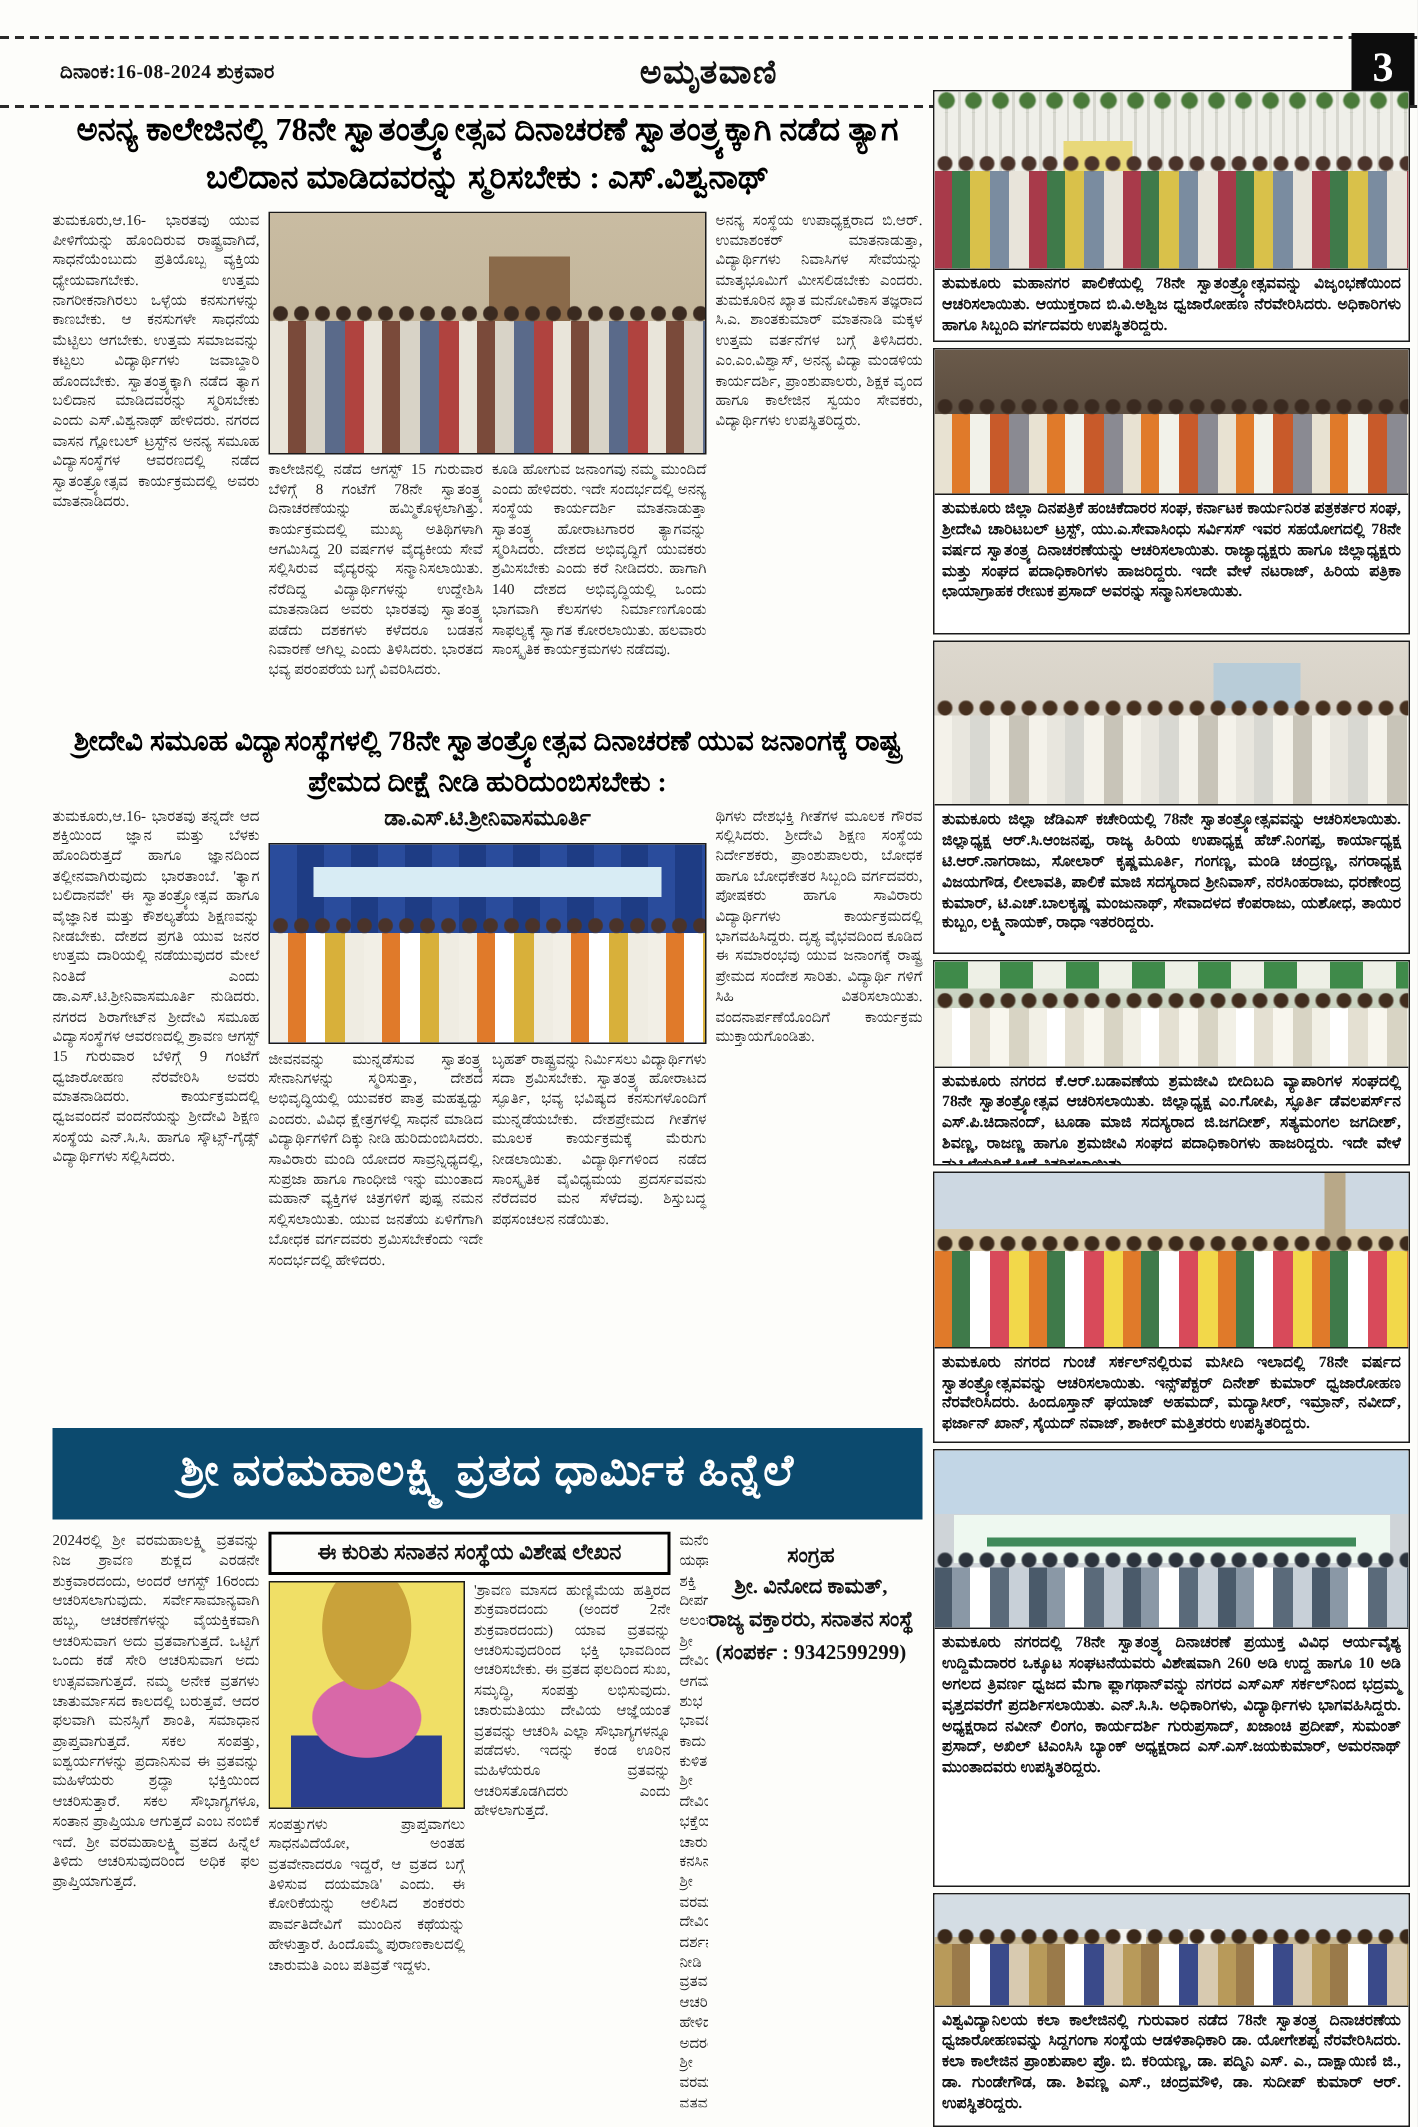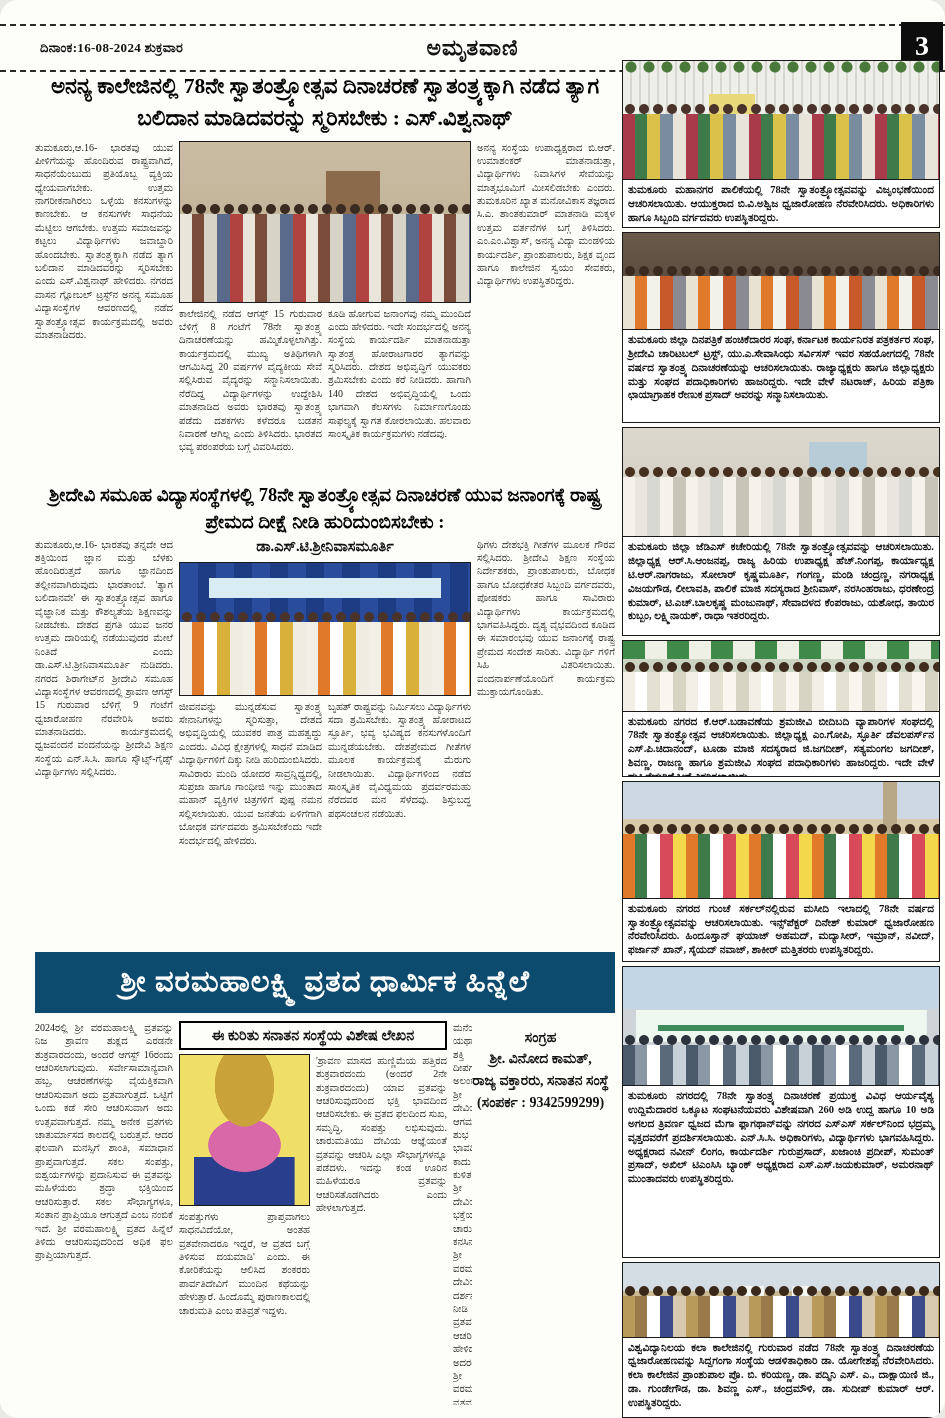--- a/index.html
+++ b/index.html
@@ -1,21 +1,20 @@
 <!DOCTYPE html>
 <html><head>
 <meta charset="utf-8">
 <style>
   html,body{margin:0;padding:0;background:#e9e9e6;}
   .page{
     position:relative;width:945px;height:1418px;margin:0 auto;
     background:#fdfdfa;color:#121212;
     font-family:"Liberation Serif","DejaVu Serif",serif;
     overflow:hidden;
-    border-radius:18px;
   }
   
   .masthead-bar{
     position:absolute;left:0;top:24px;width:945px;height:44px;
     border-top:2px dashed #2a2a2a;border-bottom:2px dashed #2a2a2a;
     display:flex;align-items:center;
   }
   .edition-date{position:absolute;left:40px;font-weight:bold;font-size:13px;letter-spacing:.3px;}
   .masthead-title{position:absolute;left:0;right:0;text-align:center;font-weight:bold;font-size:22px;letter-spacing:1px;}
   .pagenum{
@@ -165,21 +164,21 @@
 
     <section class="article a2">
       <h2 class="headline-2">ಶ್ರೀದೇವಿ ಸಮೂಹ ವಿದ್ಯಾಸಂಸ್ಥೆಗಳಲ್ಲಿ 78ನೇ ಸ್ವಾತಂತ್ರ್ಯೋತ್ಸವ ದಿನಾಚರಣೆ ಯುವ ಜನಾಂಗಕ್ಕೆ ರಾಷ್ಟ್ರ ಪ್ರೇಮದ ದೀಕ್ಷೆ ನೀಡಿ ಹುರಿದುಂಬಿಸಬೇಕು :</h2>
       <div class="cols">
         <div class="col-n body-txt">ತುಮಕೂರು,ಆ.16- ಭಾರತವು ತನ್ನದೇ ಆದ ಶಕ್ತಿಯಿಂದ ಜ್ಞಾನ ಮತ್ತು ಬೆಳಕು ಹೊಂದಿರುತ್ತದೆ ಹಾಗೂ ಜ್ಞಾನದಿಂದ ತಲ್ಲೀನವಾಗಿರುವುದು ಭಾರತಾಂಬೆ. 'ತ್ಯಾಗ ಬಲಿದಾನವೇ' ಈ ಸ್ವಾತಂತ್ರ್ಯೋತ್ಸವ ಹಾಗೂ ವೈಜ್ಞಾನಿಕ ಮತ್ತು ಕೌಶಲ್ಯತೆಯ ಶಿಕ್ಷಣವನ್ನು ನೀಡಬೇಕು. ದೇಶದ ಪ್ರಗತಿ ಯುವ ಜನರ ಉತ್ತಮ ದಾರಿಯಲ್ಲಿ ನಡೆಯುವುದರ ಮೇಲೆ ನಿಂತಿದೆ ಎಂದು ಡಾ.ಎಸ್.ಟಿ.ಶ್ರೀನಿವಾಸಮೂರ್ತಿ ನುಡಿದರು. ನಗರದ ಶಿರಾಗೇಟ್‌ನ ಶ್ರೀದೇವಿ ಸಮೂಹ ವಿದ್ಯಾಸಂಸ್ಥೆಗಳ ಆವರಣದಲ್ಲಿ ಶ್ರಾವಣ ಆಗಸ್ಟ್ 15 ಗುರುವಾರ ಬೆಳಿಗ್ಗೆ 9 ಗಂಟೆಗೆ ಧ್ವಜಾರೋಹಣ ನೆರವೇರಿಸಿ ಅವರು ಮಾತನಾಡಿದರು. ಕಾರ್ಯಕ್ರಮದಲ್ಲಿ ಧ್ವಜವಂದನೆ ವಂದನೆಯನ್ನು ಶ್ರೀದೇವಿ ಶಿಕ್ಷಣ ಸಂಸ್ಥೆಯ ಎನ್.ಸಿ.ಸಿ. ಹಾಗೂ ಸ್ಕೌಟ್ಸ್-ಗೈಡ್ಸ್ ವಿದ್ಯಾರ್ಥಿಗಳು ಸಲ್ಲಿಸಿದರು.</div>
         <div class="col-mid">
           <div class="speaker-line">ಡಾ.ಎಸ್.ಟಿ.ಶ್ರೀನಿವಾಸಮೂರ್ತಿ</div>
           <div class="photo p-a2" title="ಶ್ರೀದೇವಿ ಸಮೂಹ ವಿದ್ಯಾಸಂಸ್ಥೆಗಳ ವೇದಿಕೆಯಲ್ಲಿ ಸನ್ಮಾನ ಕಾರ್ಯಕ್ರಮ"></div>
           <div class="subcols">
             <div class="sc body-txt">ಜೀವನವನ್ನು ಮುನ್ನಡೆಸುವ ಸ್ವಾತಂತ್ರ್ಯ ಸೇನಾನಿಗಳನ್ನು ಸ್ಮರಿಸುತ್ತಾ, ದೇಶದ ಅಭಿವೃದ್ಧಿಯಲ್ಲಿ ಯುವಕರ ಪಾತ್ರ ಮಹತ್ವದ್ದು ಎಂದರು. ವಿವಿಧ ಕ್ಷೇತ್ರಗಳಲ್ಲಿ ಸಾಧನೆ ಮಾಡಿದ ವಿದ್ಯಾರ್ಥಿಗಳಿಗೆ ದಿಕ್ಕು ನೀಡಿ ಹುರಿದುಂಬಿಸಿದರು. ಸಾವಿರಾರು ಮಂದಿ ಯೋದರ ಸಾವ್ರನ್ನಿಧ್ಯದಲ್ಲಿ, ಸುಪ್ರಜಾ ಹಾಗೂ ಗಾಂಧೀಜಿ ಇನ್ನು ಮುಂತಾದ ಮಹಾನ್ ವ್ಯಕ್ತಿಗಳ ಚಿತ್ರಗಳಿಗೆ ಪುಷ್ಪ ನಮನ ಸಲ್ಲಿಸಲಾಯಿತು. ಯುವ ಜನತೆಯ ಏಳಿಗೆಗಾಗಿ ಬೋಧಕ ವರ್ಗದವರು ಶ್ರಮಿಸಬೇಕೆಂದು ಇದೇ ಸಂದರ್ಭದಲ್ಲಿ ಹೇಳಿದರು.</div>
-            <div class="sc body-txt">ಬೃಹತ್ ರಾಷ್ಟ್ರವನ್ನು ನಿರ್ಮಿಸಲು ವಿದ್ಯಾರ್ಥಿಗಳು ಸದಾ ಶ್ರಮಿಸಬೇಕು. ಸ್ವಾತಂತ್ರ್ಯ ಹೋರಾಟದ ಸ್ಫೂರ್ತಿ, ಭವ್ಯ ಭವಿಷ್ಯದ ಕನಸುಗಳೊಂದಿಗೆ ಮುನ್ನಡೆಯಬೇಕು. ದೇಶಪ್ರೇಮದ ಗೀತೆಗಳ ಮೂಲಕ ಕಾರ್ಯಕ್ರಮಕ್ಕೆ ಮೆರುಗು ನೀಡಲಾಯಿತು. ವಿದ್ಯಾರ್ಥಿಗಳಿಂದ ನಡೆದ ಸಾಂಸ್ಕೃತಿಕ ವೈವಿಧ್ಯಮಯ ಪ್ರದರ್ವರಮಹು ನೆರೆದವರ ಮನ ಸೆಳೆದವು. ಶಿಸ್ತುಬದ್ಧ ಪಥಸಂಚಲನ ನಡೆಯಿತು.</div>
+            <div class="sc body-txt">ಬೃಹತ್ ರಾಷ್ಟ್ರವನ್ನು ನಿರ್ಮಿಸಲು ವಿದ್ಯಾರ್ಥಿಗಳು ಸದಾ ಶ್ರಮಿಸಬೇಕು. ಸ್ವಾತಂತ್ರ್ಯ ಹೋರಾಟದ ಸ್ಫೂರ್ತಿ, ಭವ್ಯ ಭವಿಷ್ಯದ ಕನಸುಗಳೊಂದಿಗೆ ಮುನ್ನಡೆಯಬೇಕು. ದೇಶಪ್ರೇಮದ ಗೀತೆಗಳ ಮೂಲಕ ಕಾರ್ಯಕ್ರಮಕ್ಕೆ ಮೆರುಗು ನೀಡಲಾಯಿತು. ವಿದ್ಯಾರ್ಥಿಗಳಿಂದ ನಡೆದ ಸಾಂಸ್ಕೃತಿಕ ವೈವಿಧ್ಯಮಯ ಪ್ರದರ್ಸವವನು ನೆರೆದವರ ಮನ ಸೆಳೆದವು. ಶಿಸ್ತುಬದ್ಧ ಪಥಸಂಚಲನ ನಡೆಯಿತು.</div>
           </div>
         </div>
         <div class="col-n body-txt">ಥಿಗಳು ದೇಶಭಕ್ತಿ ಗೀತೆಗಳ ಮೂಲಕ ಗೌರವ ಸಲ್ಲಿಸಿದರು. ಶ್ರೀದೇವಿ ಶಿಕ್ಷಣ ಸಂಸ್ಥೆಯ ನಿರ್ದೇಶಕರು, ಪ್ರಾಂಶುಪಾಲರು, ಬೋಧಕ ಹಾಗೂ ಬೋಧಕೇತರ ಸಿಬ್ಬಂದಿ ವರ್ಗದವರು, ಪೋಷಕರು ಹಾಗೂ ಸಾವಿರಾರು ವಿದ್ಯಾರ್ಥಿಗಳು ಕಾರ್ಯಕ್ರಮದಲ್ಲಿ ಭಾಗವಹಿಸಿದ್ದರು. ದೃಶ್ಯ ವೈಭವದಿಂದ ಕೂಡಿದ ಈ ಸಮಾರಂಭವು ಯುವ ಜನಾಂಗಕ್ಕೆ ರಾಷ್ಟ್ರ ಪ್ರೇಮದ ಸಂದೇಶ ಸಾರಿತು. ವಿದ್ಯಾರ್ಥಿ ಗಳಿಗೆ ಸಿಹಿ ವಿತರಿಸಲಾಯಿತು. ವಂದನಾರ್ಪಣೆಯೊಂದಿಗೆ ಕಾರ್ಯಕ್ರಮ ಮುಕ್ತಾಯಗೊಂಡಿತು.</div>
       </div>
     </section>
 
     <section class="article a3">
       <h2 class="banner-head">ಶ್ರೀ ವರಮಹಾಲಕ್ಷ್ಮಿ ವ್ರತದ ಧಾರ್ಮಿಕ ಹಿನ್ನೆಲೆ</h2>
       <div class="a3-cols">
         <div class="a3-col1 body-txt">2024ರಲ್ಲಿ ಶ್ರೀ ವರಮಹಾಲಕ್ಷ್ಮಿ ವ್ರತವನ್ನು ನಿಜ ಶ್ರಾವಣ ಶುಕ್ಲದ ಎರಡನೇ ಶುಕ್ರವಾರದಂದು, ಅಂದರೆ ಆಗಸ್ಟ್ 16ರಂದು ಆಚರಿಸಲಾಗುವುದು. ಸರ್ವೇಸಾಮಾನ್ಯವಾಗಿ ಹಬ್ಬ, ಆಚರಣೆಗಳನ್ನು ವೈಯಕ್ತಿಕವಾಗಿ ಆಚರಿಸುವಾಗ ಅದು ವ್ರತವಾಗುತ್ತದೆ. ಒಟ್ಟಿಗೆ ಒಂದು ಕಡೆ ಸೇರಿ ಆಚರಿಸುವಾಗ ಅದು ಉತ್ಸವವಾಗುತ್ತದೆ. ನಮ್ಮ ಅನೇಕ ವ್ರತಗಳು ಚಾತುರ್ಮಾಸದ ಕಾಲದಲ್ಲಿ ಬರುತ್ತವೆ. ಆದರ ಫಲವಾಗಿ ಮನಸ್ಸಿಗೆ ಶಾಂತಿ, ಸಮಾಧಾನ ಪ್ರಾಪ್ತವಾಗುತ್ತದೆ. ಸಕಲ ಸಂಪತ್ತು, ಐಶ್ವರ್ಯಗಳನ್ನು ಪ್ರದಾನಿಸುವ ಈ ವ್ರತವನ್ನು ಮಹಿಳೆಯರು ಶ್ರದ್ಧಾ ಭಕ್ತಿಯಿಂದ ಆಚರಿಸುತ್ತಾರೆ. ಸಕಲ ಸೌಭಾಗ್ಯಗಳೂ, ಸಂತಾನ ಪ್ರಾಪ್ತಿಯೂ ಆಗುತ್ತದೆ ಎಂಬ ನಂಬಿಕೆ ಇದೆ. ಶ್ರೀ ವರಮಹಾಲಕ್ಷ್ಮಿ ವ್ರತದ ಹಿನ್ನೆಲೆ ತಿಳಿದು ಆಚರಿಸುವುದರಿಂದ ಅಧಿಕ ಫಲ ಪ್ರಾಪ್ತಿಯಾಗುತ್ತದೆ.</div>

